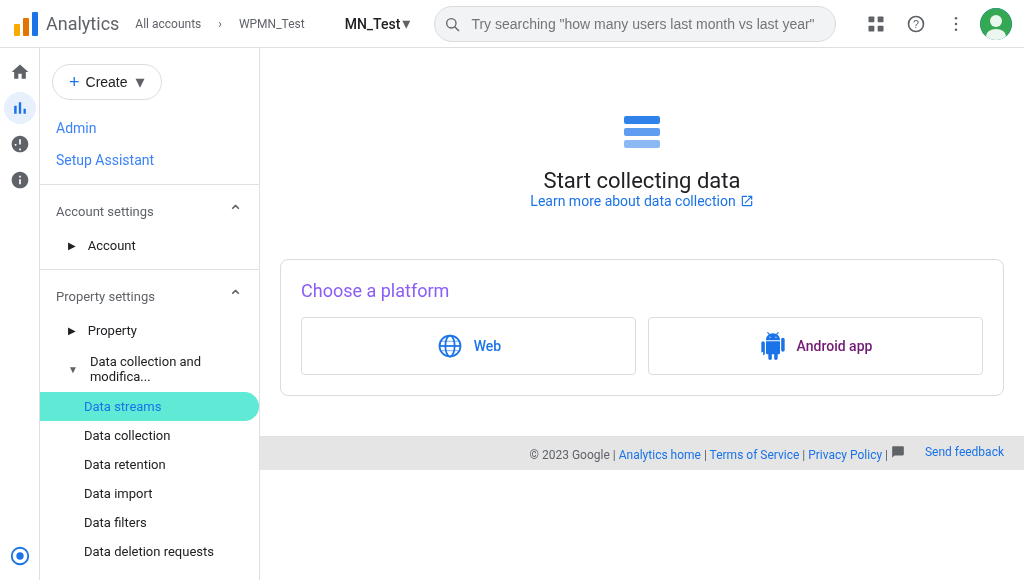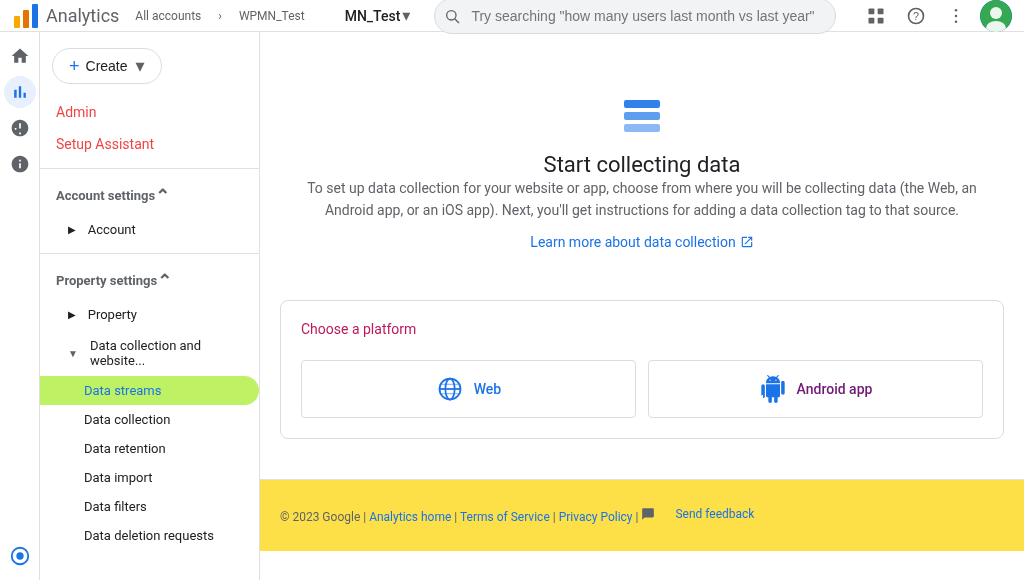--- a/index.html
+++ b/index.html
@@ -1,19 +1,19 @@
 <!DOCTYPE html>
 <html><head>
   <meta charset="utf-8">
   <style>
     * { margin: 0; padding: 0; box-sizing: border-box; }
     body { font-family: 'Google Sans', Roboto, Arial, sans-serif; font-size: 14px; color: #202124; background: #fff; width: 1024px; height: 580px; overflow: hidden; display: flex; flex-direction: column; }
 
     
-    .topbar { height: 32px; display: flex; align-items: center; padding: 0 12px; border-bottom: 1px solid #e0e0e0; gap: 8px; flex-shrink: 0; }
+    .topbar { height: 48px; display: flex; align-items: center; padding: 0 12px; border-bottom: 1px solid #e0e0e0; gap: 8px; flex-shrink: 0; }
     .topbar-logo { display: flex; align-items: center; gap: 6px; }
     .logo-icon { width: 28px; height: 28px; }
     .topbar-title { font-size: 18px; color: #5f6368; font-weight: 400; }
     .breadcrumb { font-size: 12px; color: #5f6368; margin-left: 8px; display: flex; align-items: center; gap: 17px; }
     .breadcrumb span { color: #5f6368; }
     .account-name { font-size: 14px; font-weight: 500; color: #202124; display: flex; align-items: center; gap: 2px; cursor: pointer; padding-left: 32px; }
     .search-bar { flex: 1; max-width: 480px; margin: 0 16px; }
     .search-bar input { width: 100%; height: 36px; border: 1px solid #dadce0; border-radius: 24px; padding: 0 16px 0 36px; font-size: 14px; color: #5f6368; background: #f1f3f4; outline: none; }
     .search-wrapper { position: relative; }
     .search-wrapper .search-icon-svg { position: absolute; left: 10px; top: 50%; transform: translateY(-50%); color: #5f6368; }
@@ -29,22 +29,22 @@
     .sidebar-icon { width: 32px; height: 32px; display: flex; align-items: center; justify-content: center; border-radius: 50%; cursor: pointer; color: #5f6368; }
     .sidebar-icon.active { background: #e8f0fe; color: #1a73e8; }
     .sidebar-icon-bottom { margin-top: auto; }
 
     
     .nav-panel { width: 220px; background: #fff; border-right: 1px solid #e0e0e0; overflow-y: auto; flex-shrink: 0; padding: 8px 0; }
     .create-btn { margin: 8px 12px 12px 12px; height: 36px; display: flex; align-items: center; gap: 6px; background: #fff; border: 1px solid #dadce0; border-radius: 24px; padding: 0 16px; cursor: pointer; font-size: 14px; color: #202124; font-weight: 500; }
     .create-btn .plus-icon { color: #1a73e8; font-size: 18px; font-weight: 300; }
     .create-btn .chevron { font-size: 18px; color: #5f6368; margin-left: 2px; }
 
-    .nav-item { padding: 8px 16px; cursor: pointer; font-size: 14px; color: #ef4444; display: flex; align-items: flex-end; }
-    .nav-section-header { padding: 8px 16px; display: flex; align-items: center; justify-content: flex-start; cursor: pointer; font-size: 13px; color: #5f6368; font-weight: 700; }
+    .nav-item { padding: 8px 16px; cursor: pointer; font-size: 14px; color: #3b82f6; display: flex; align-items: flex-end; }
+    .nav-section-header { padding: 8px 16px; display: flex; align-items: center; justify-content: space-between; cursor: pointer; font-size: 13px; color: #5f6368; font-weight: 400; }
 
     .nav-sub-item { padding: 8px 16px 8px 28px; cursor: pointer; font-size: 13px; color: #202124; display: flex; align-items: center; gap: 8px; }
 
     .nav-sub-sub-item { padding: 7px 16px 7px 44px; cursor: pointer; font-size: 13px; color: #202124; }
 
     .nav-divider { height: 1px; background: #e0e0e0; margin: 8px 0; }
 
     .expand-icon { font-size: 18px; color: #5f6368; }
     .triangle { font-size: 10px; margin-right: 4px; }
 
@@ -53,26 +53,26 @@
     .content-inner { max-width: 900px; margin: 0 auto; padding: 40px 20px; }
 
     .start-collecting { text-align: center; padding: 20px 0 30px 0; }
     .stack-icon { display: flex; justify-content: center; margin-bottom: 12px; color: #1a73e8; }
 
     .start-collecting h2 { font-size: 22px; font-weight: 400; color: #202124; margin-bottom: 0; }
     .start-collecting p { font-size: 14px; color: #5f6368; line-height: 1.6; max-width: 680px; margin: 0 auto 12px; }
     .learn-link { color: #1a73e8; font-size: 14px; text-decoration: none; display: inline-flex; align-items: center; gap: 4px; }
 
     .platform-section { border: 1px solid #dadce0; border-radius: 8px; padding: 20px; margin-top: 20px; }
-    .platform-title { font-size: 14px; color: #be185d; margin-bottom: 23px; }
+    .platform-title { font-size: 18px; color: #8b5cf6; margin-bottom: 16px; }
     .platform-options { display: flex; gap: 12px; }
     .platform-option { flex: 1; border: 1px solid #dadce0; border-radius: 4px; padding: 14px 12px; display: flex; align-items: center; gap: 10px; cursor: pointer; font-size: 14px; color: #1a73e8; font-weight: 500; justify-content: center; }
 
     
-    .footer { border-top: 1px solid #e0e0e0; padding: 27px 20px; font-size: 12px; color: #5f6368; text-align: left; background: #fde047; flex-shrink: 0; }
+    .footer { border-top: 1px solid #e0e0e0; padding: 8px 20px; font-size: 12px; color: #5f6368; text-align: right; background: #e5e5e5; flex-shrink: 0; }
     .footer a { color: #1a73e8; text-decoration: none; }
 
     
     ::-webkit-scrollbar { width: 6px; }
     ::-webkit-scrollbar-track { background: transparent; }
     ::-webkit-scrollbar-thumb { background: #dadce0; border-radius: 3px; }
   </style>
 </head>
 <body>
 
@@ -197,24 +197,24 @@
     <div class="nav-section-header">
       <span>Property settings</span>
       <span class="expand-icon">⌃</span>
     </div>
     <div class="nav-sub-item">
       <span class="triangle">▶</span>
       <span>Property</span>
     </div>
     <div class="nav-sub-item">
       <span class="triangle" style="color:#5f6368;">▼</span>
-      <span>Data collection and website...</span>
-    </div>
-
-    <div class="nav-sub-sub-item active" style="background:#bef264; color:#1a73e8; border-radius:0 24px 24px 0;">
+      <span>Data collection and modifica...</span>
+    </div>
+
+    <div class="nav-sub-sub-item active" style="background:#5eead4; color:#1a73e8; border-radius:0 24px 24px 0;">
       <span>Data streams</span>
     </div>
     <div class="nav-sub-sub-item">
       <span>Data collection</span>
     </div>
     <div class="nav-sub-sub-item">
       <span>Data retention</span>
     </div>
     <div class="nav-sub-sub-item">
       <span>Data import</span>
@@ -234,21 +234,20 @@
     <div class="content-inner">
       <div class="start-collecting">
         <div class="stack-icon">
           <svg width="48" height="48" viewBox="0 0 48 48" fill="none">
             <rect x="6" y="8" width="36" height="8" rx="2" fill="#1a73e8" opacity="0.9"></rect>
             <rect x="6" y="20" width="36" height="8" rx="2" fill="#1a73e8" opacity="0.7"></rect>
             <rect x="6" y="32" width="36" height="8" rx="2" fill="#1a73e8" opacity="0.5"></rect>
           </svg>
         </div>
         <h2>Start collecting data</h2>
-        <p>To set up data collection for your website or app, choose from where you will be collecting data (the Web, an Android app, or an iOS app). Next, you'll get instructions for adding a data collection tag to that source.</p>
         <a href="#" class="learn-link">
           <span>Learn more about data collection</span>
           <svg width="14" height="14" viewBox="0 0 24 24" fill="#1a73e8">
             <path d="M19 19H5V5h7V3H5c-1.11 0-2 .9-2 2v14c0 1.1.89 2 2 2h14c1.11 0 2-.9 2-2v-7h-2v7zM14 3v2h3.59l-9.83 9.83 1.41 1.41L19 6.41V10h2V3h-7z"></path>
           </svg>
         </a>
       </div>
 
       <div class="platform-section">
         <div class="platform-title">Choose a platform</div>

